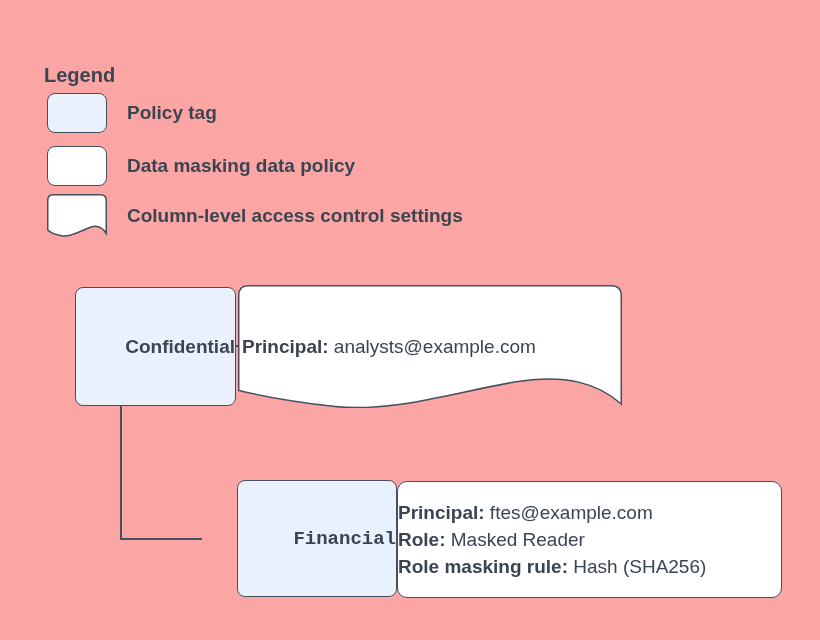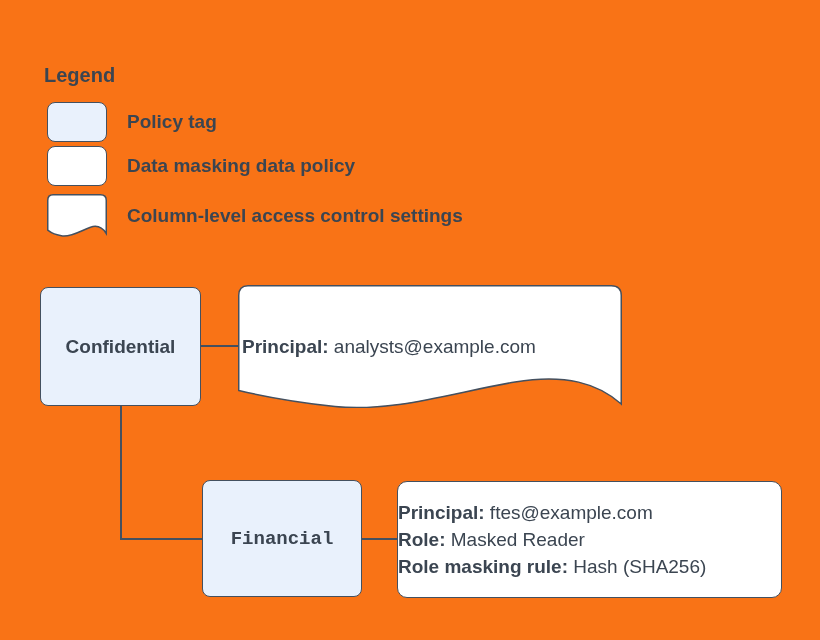--- a/index.html
+++ b/index.html
@@ -5,21 +5,21 @@
   html, body {
     margin: 0;
     padding: 0;
     background: #ffffff;
     font-family: "Liberation Sans", "DejaVu Sans", sans-serif;
   }
   .canvas {
     position: relative;
     width: 820px;
     height: 640px;
-    background: #f97316;
+    background: #fca5a5;
     overflow: hidden;
     color: #3b4551;
   }
   
   .legend-title {
     position: absolute;
     left: 44px;
     top: 64px;
     font-size: 20px;
     font-weight: 700;
@@ -47,37 +47,38 @@
     flex: 0 0 auto;
     display: block;
   }
   .legend-label {
     margin-left: 20px;
     font-size: 19px;
     font-weight: 700;
     color: #3b4551;
     white-space: nowrap;
   }
-  #legend-row-1 { top: 102px; align-items: center; }
+  #legend-row-1 { top: 93px; align-items: center; }
   #legend-row-2 { top: 146px; }
   #legend-row-3 { top: 194px; }
 
   
   .policy-tag-node {
     position: absolute;
     box-sizing: border-box;
     background: #e9f1fc;
     border: 1.5px solid #44505f;
     border-radius: 8px;
     display: flex;
     align-items: center;
-    justify-content: center;
+    justify-content: flex-end;
     font-size: 19px;
     font-weight: 700;
     color: #3b4551;
+    margin-left: 35px;
   }
   #node-confidential { left: 40px;  top: 287px; width: 161px; height: 119px; }
   #node-financial    { left: 202px; top: 480px; width: 160px; height: 117px; font-family: Liberation Mono, monospace; }
 
   .doc-node {
     position: absolute;
     left: 238px;
     top: 285px;
     width: 384px;
     height: 123px;

